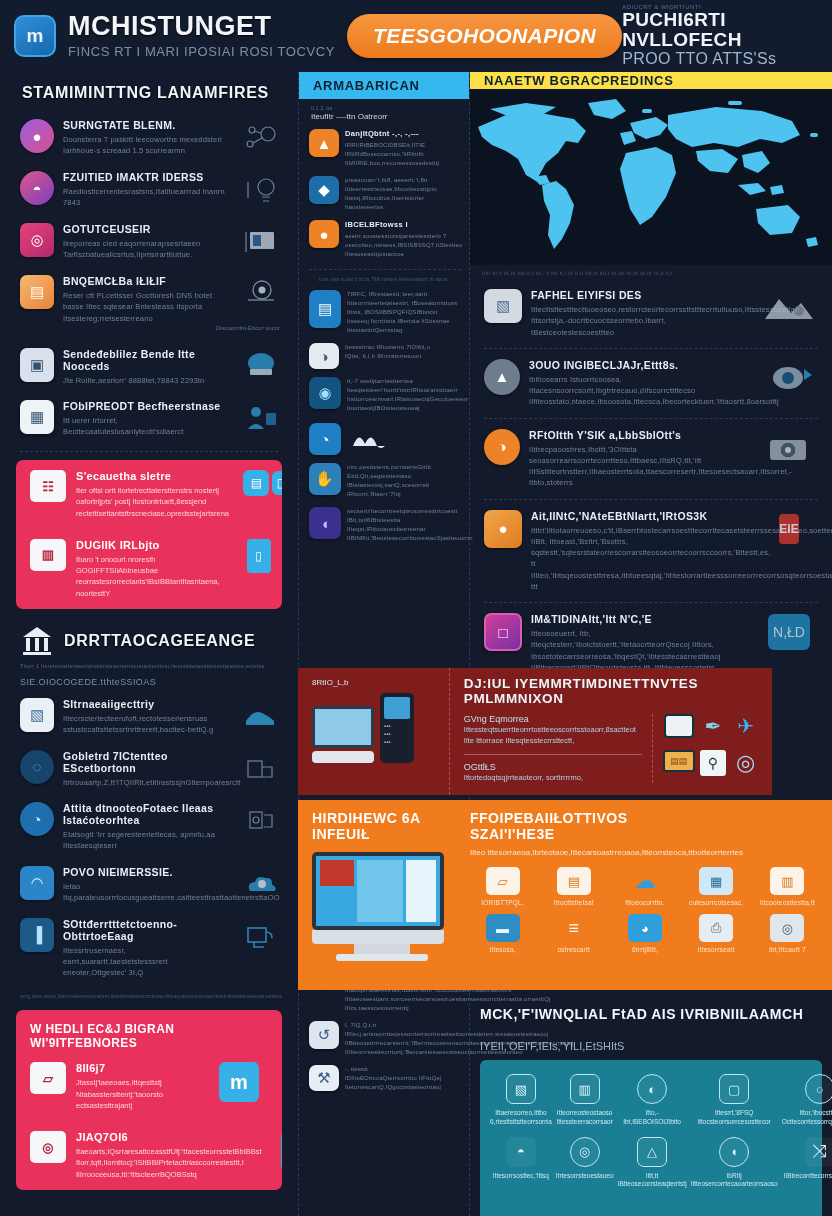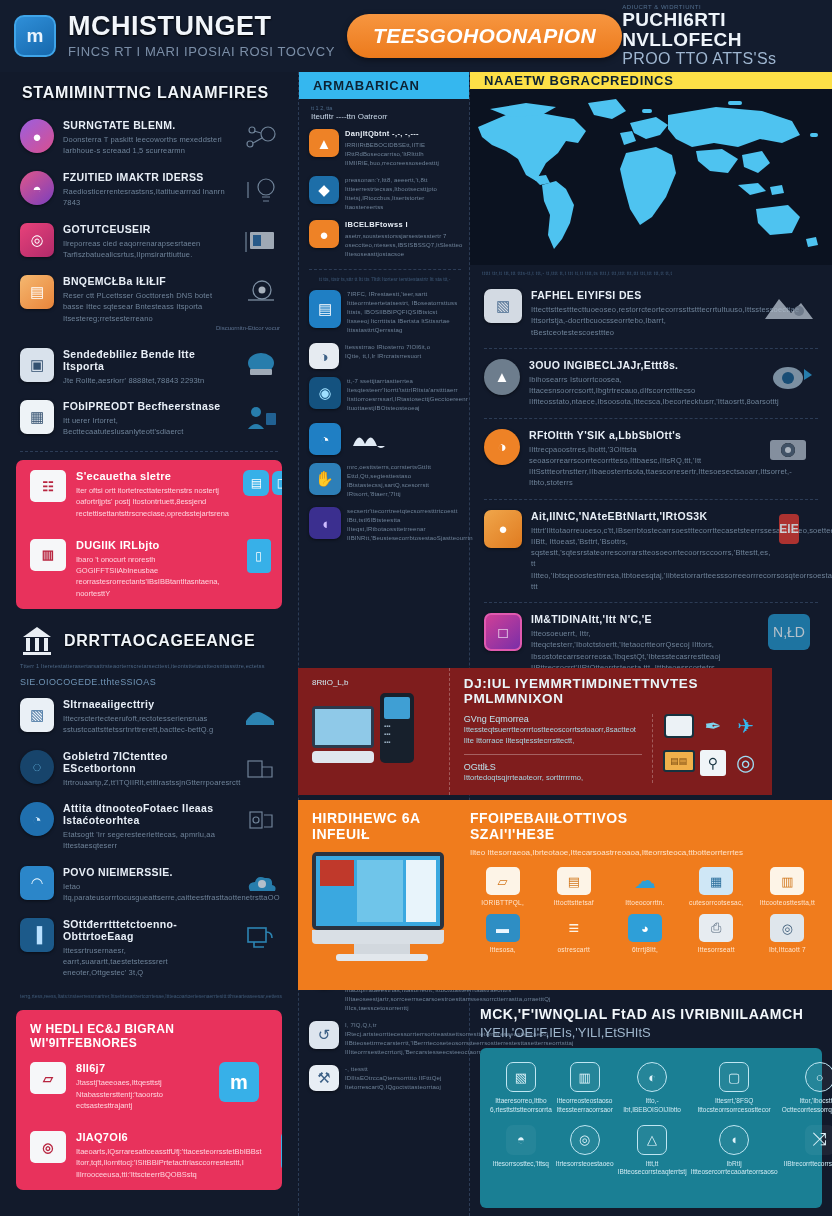--- a/index.html
+++ b/index.html
@@ -252,21 +252,21 @@
         <div style="color:#5e7surface"></div>
       </div>
     </div>
     <div style="color:#5d7391;font-size:6px;text-align:right;padding-right:18px;margin-top:-6px">Discuornitn-Ettcor vocur</div>
 
     <div class="row" style="margin-top:10px">
       <div class="ico sq" style="background:#d9e2ec;color:#33506f">
         <span>▣</span>
       </div>
       <div class="row-body">
-        <div class="row-title">Sendeđeblilez  Bende Itte Itsporta</div>
+        <div class="row-title">Sendeđeblilez  Bende Itte Nooceds</div>
         <div class="row-desc">Jte Rollte,aesrłorr' 8888tet,78843 2293tn</div>
       </div>
       <div class="row-aside">
         <svg class="glyph" viewBox="0 0 40 32" fill="none">
           <ellipse cx="21" cy="12" rx="13" ry="10" fill="#2e9fd8"></ellipse>
           <rect x="10" y="18" width="22" height="6" rx="1" fill="#cfdae6"></rect>
         </svg>
       </div>
     </div>
 
@@ -870,21 +870,21 @@
               </div>
               <div class="l">Ibt,Ittcaott  7</div>
             </div>
         </div>
       </div>
     </div>
   </div>
 
   <div style="position:absolute;left:470px;top:1000px;width:362px;height:216px;padding:6px 10px 0 10px">
     <div style="color:#f2f7fb;font-size:14px;font-weight:bold;letter-spacing:.5px">MCK,'F'IWNQLIAL  FtAD AIS  IVRIBNIILAAMCH</div>
-    <div style="color:#9fb6cc;font-size:13px;margin-top:3px">IYEII,'OEI'F,IEIs,'YILI,EtSHItS</div>
+    <div style="color:#9fb6cc;font-size:11px;margin-top:18px">IYEII,'OEI'F,IEIs,'YILI,EtSHItS</div>
     <div style="margin-top:8px;background:#1a7f94;border-radius:6px;height:160px">
       <div class="bt-grid">
         <div class="bt-cell">
             <div class="t">
               <span>▧</span>
             </div>
             <div class="l">Ittaeresorreo,Ittbo
 6,rtesttsttstteorrsorrta</div>
           </div>
         <div class="bt-cell">

